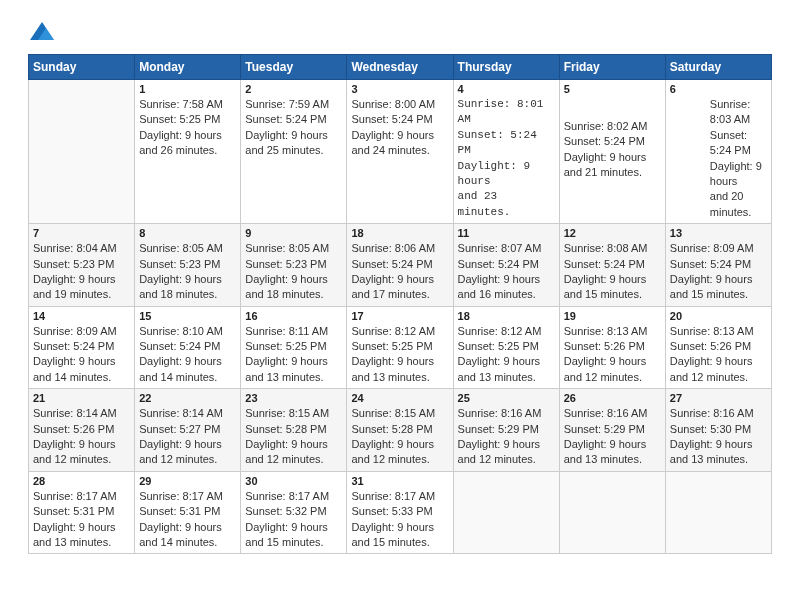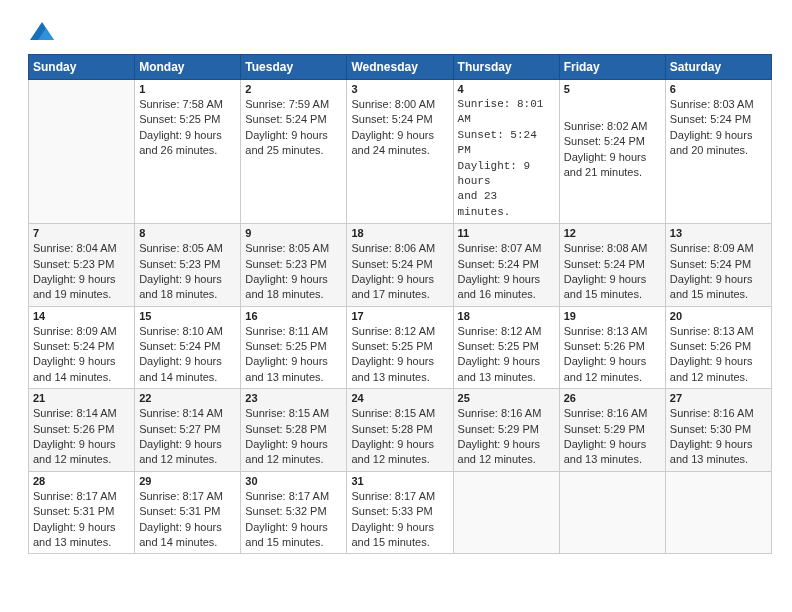--- a/index.html
+++ b/index.html
@@ -159,21 +159,21 @@
           </td>
           <td>
             <div class="day-number">5</div>
             <div class="day-info" style="white-space: pre-line; margin-top: 24px;">Sunrise: 8:02 AM
 Sunset: 5:24 PM
 Daylight: 9 hours
 and 21 minutes.</div>
           </td>
           <td>
             <div class="day-number">6</div>
-            <div class="day-info" style="white-space: pre-line;">Sunrise: 8:03 AM
+            <div class="day-info" style="white-space: pre-line; margin-left: 40px;">Sunrise: 8:03 AM
 Sunset: 5:24 PM
 Daylight: 9 hours
 and 20 minutes.</div>
           </td>
         </tr>
         <tr>
           <td>
             <div class="day-number">7</div>
             <div class="day-info" style="white-space: pre-line;">Sunrise: 8:04 AM
 Sunset: 5:23 PM

